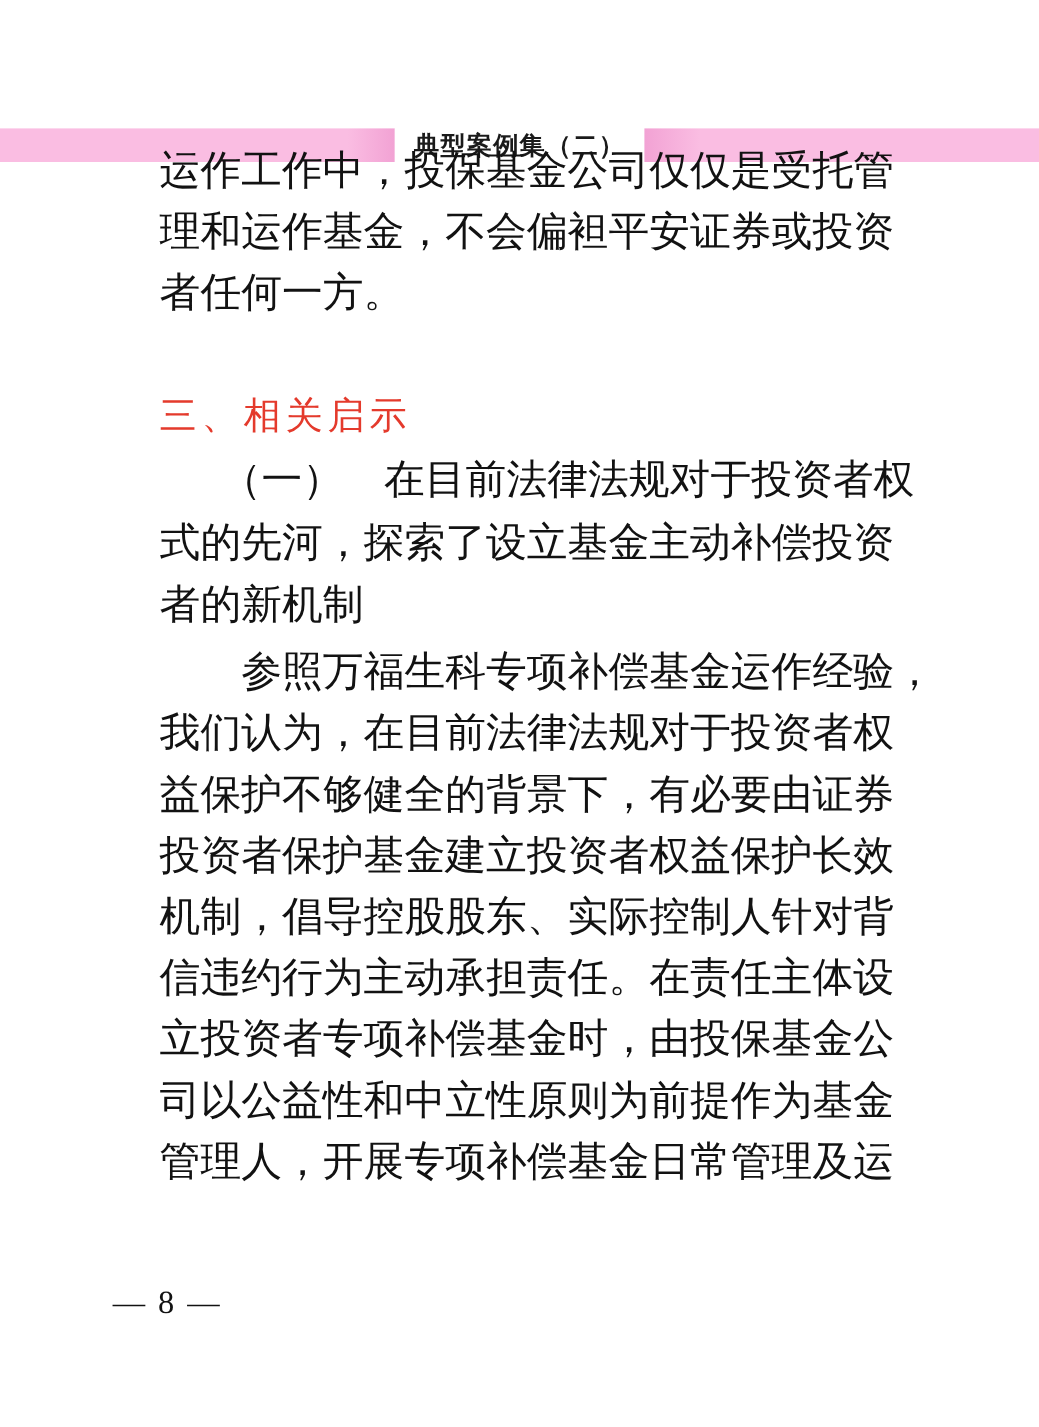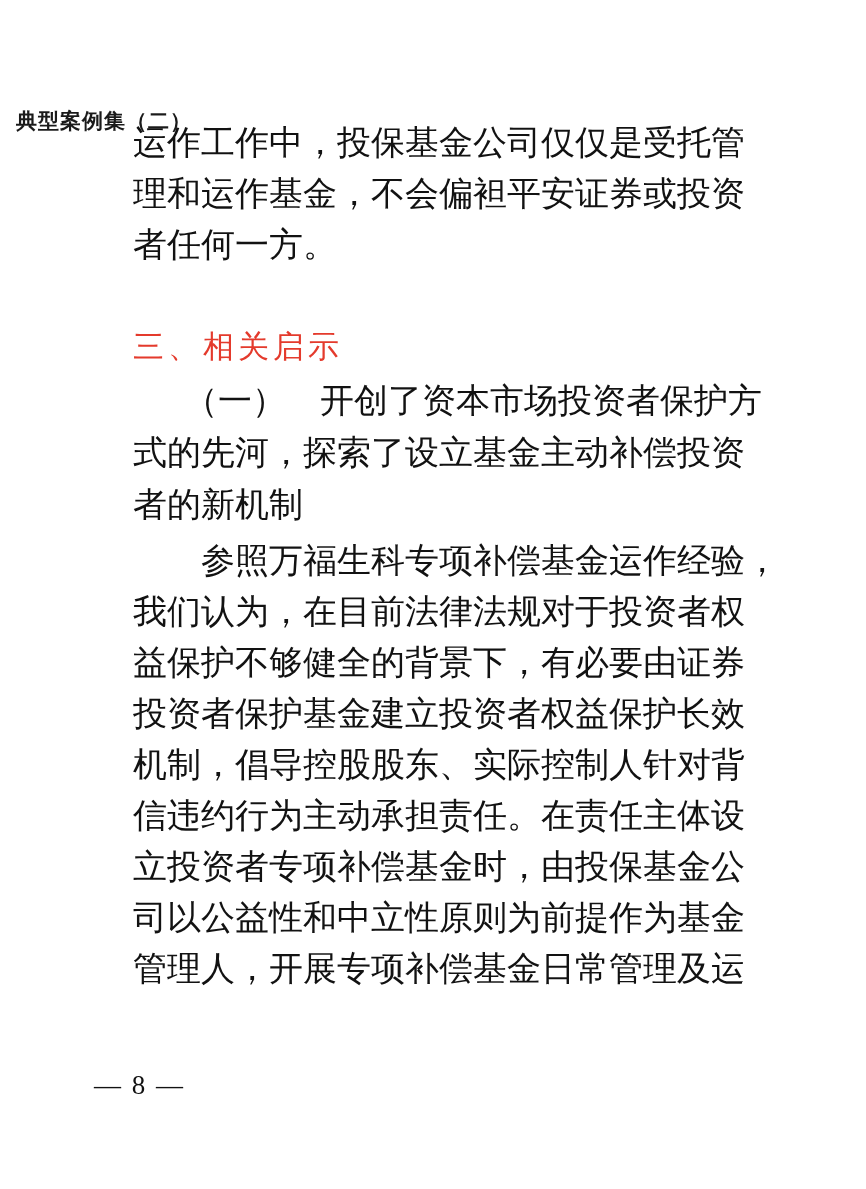--- a/index.html
+++ b/index.html
@@ -7,21 +7,21 @@
   .page {
     position:relative;
     width:866px; height:1189px;
     background:#ffffff;
     overflow:hidden;
     font-family:"Liberation Serif","DejaVu Serif",serif;
     color:#121212;
   }
   .header-bar {
     position:absolute; top:107px; left:0; width:866px; height:28px;
-    display:flex; align-items:stretch;flex-direction:column;
+    display:flex; align-items:stretch;
   }
   .bar-seg { flex:1 1 0; height:28px; }
   .bar-seg.left  { background:linear-gradient(to right, var(--bar_pink) 0%, var(--bar_pink) 88%, var(--bar_pink_deep) 100%); }
   .bar-seg.right { background:linear-gradient(to right, var(--bar_pink_deep) 0%, var(--bar_pink) 14%, var(--bar_pink) 100%); }
   .header-title {
     flex:0 0 auto;
     display:flex; align-items:center;
     padding:0 16px;
     background:#ffffff;
     font-family:"Liberation Sans","DejaVu Sans",sans-serif;
@@ -79,21 +79,21 @@
     <div class="bar-seg right"></div>
   </div>
 
   <div class="body-col">
     <div class="para para-continuation">运作工作中，投保基金公司仅仅是受托管
 理和运作基金，不会偏袒平安证券或投资
 者任何一方。</div>
 
     <div class="section-heading">三、相关启示</div>
 
-    <div class="para subheading">（一）　开创了资本市场投资者保护方
+    <div class="para subheading">（一）　在目前法律法规对于投资者权
 式的先河，探索了设立基金主动补偿投资
 者的新机制</div>
 
     <div class="para para-main">参照万福生科专项补偿基金运作经验，
 我们认为，在目前法律法规对于投资者权
 益保护不够健全的背景下，有必要由证券
 投资者保护基金建立投资者权益保护长效
 机制，倡导控股股东、实际控制人针对背
 信违约行为主动承担责任。在责任主体设
 立投资者专项补偿基金时，由投保基金公

